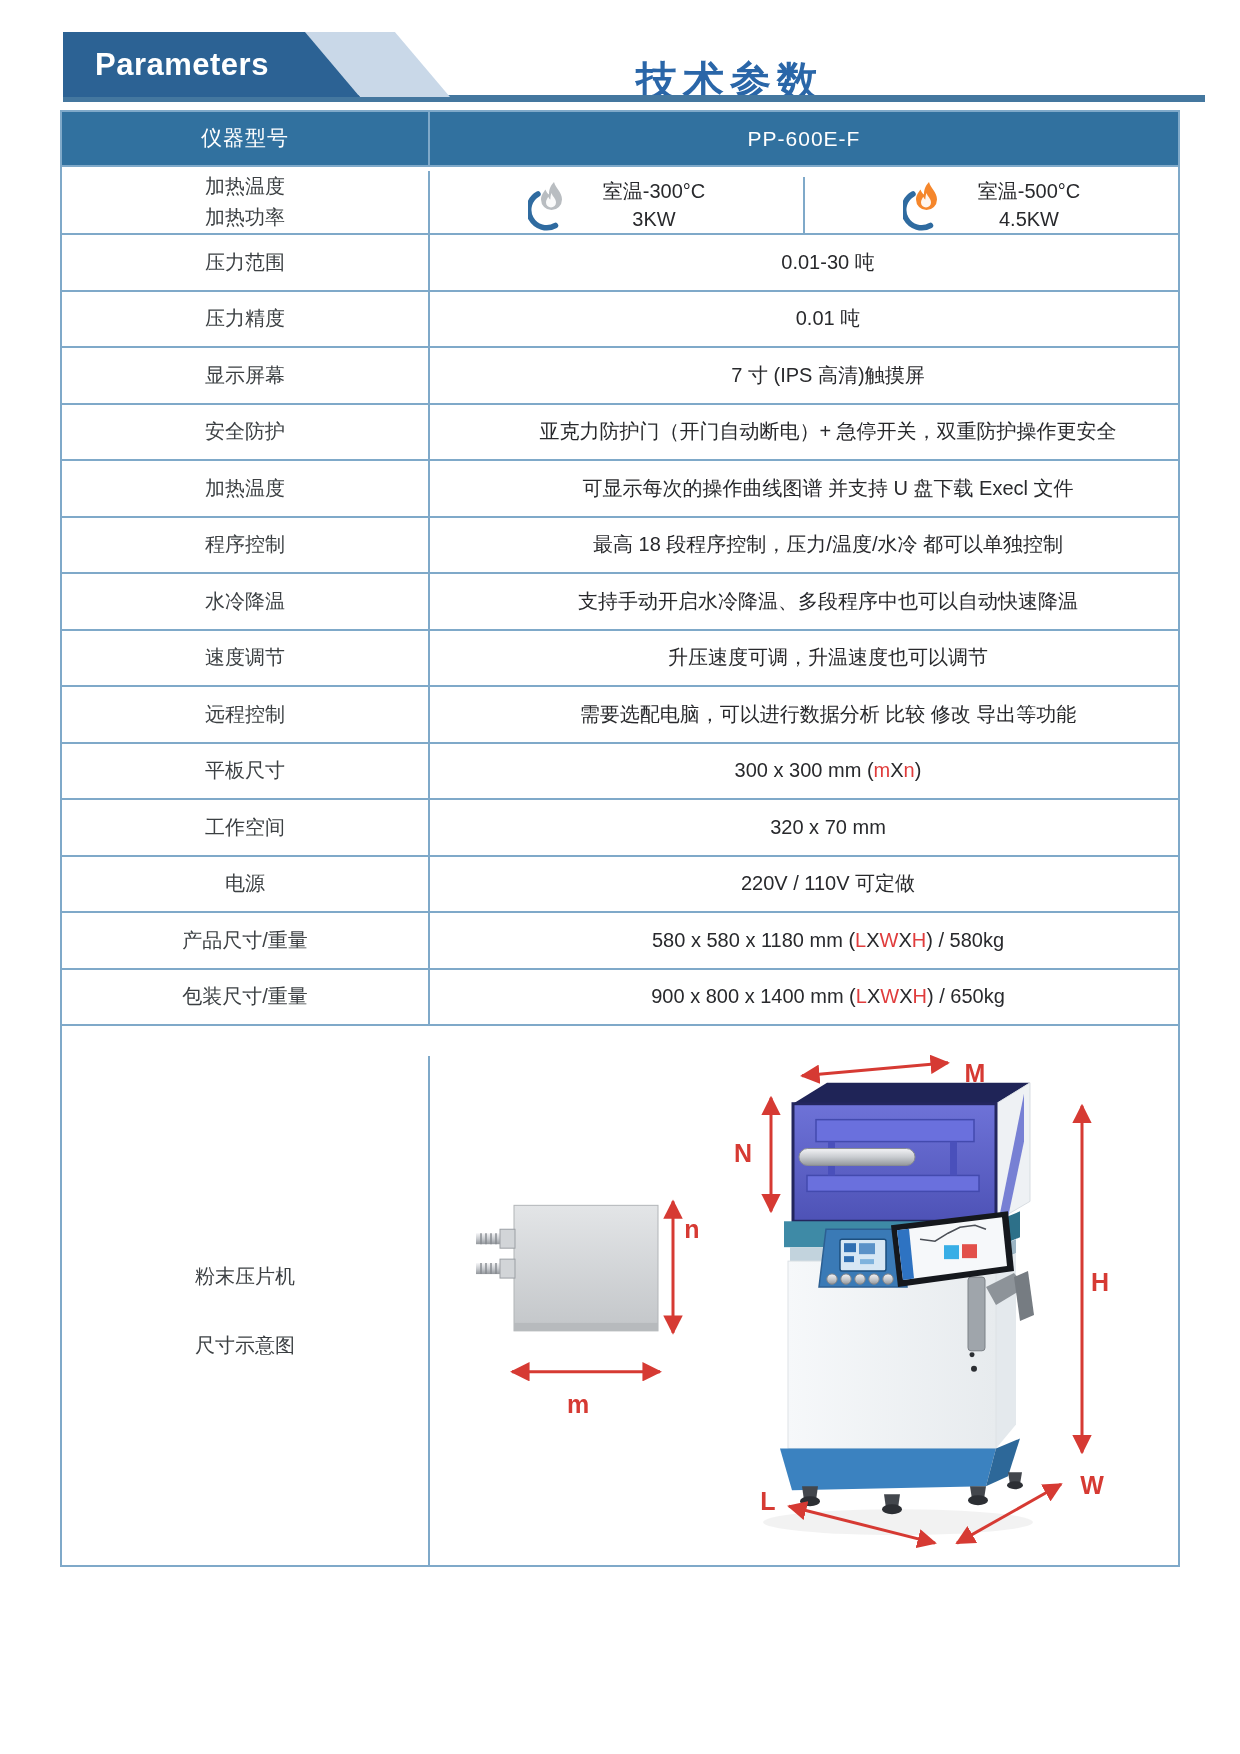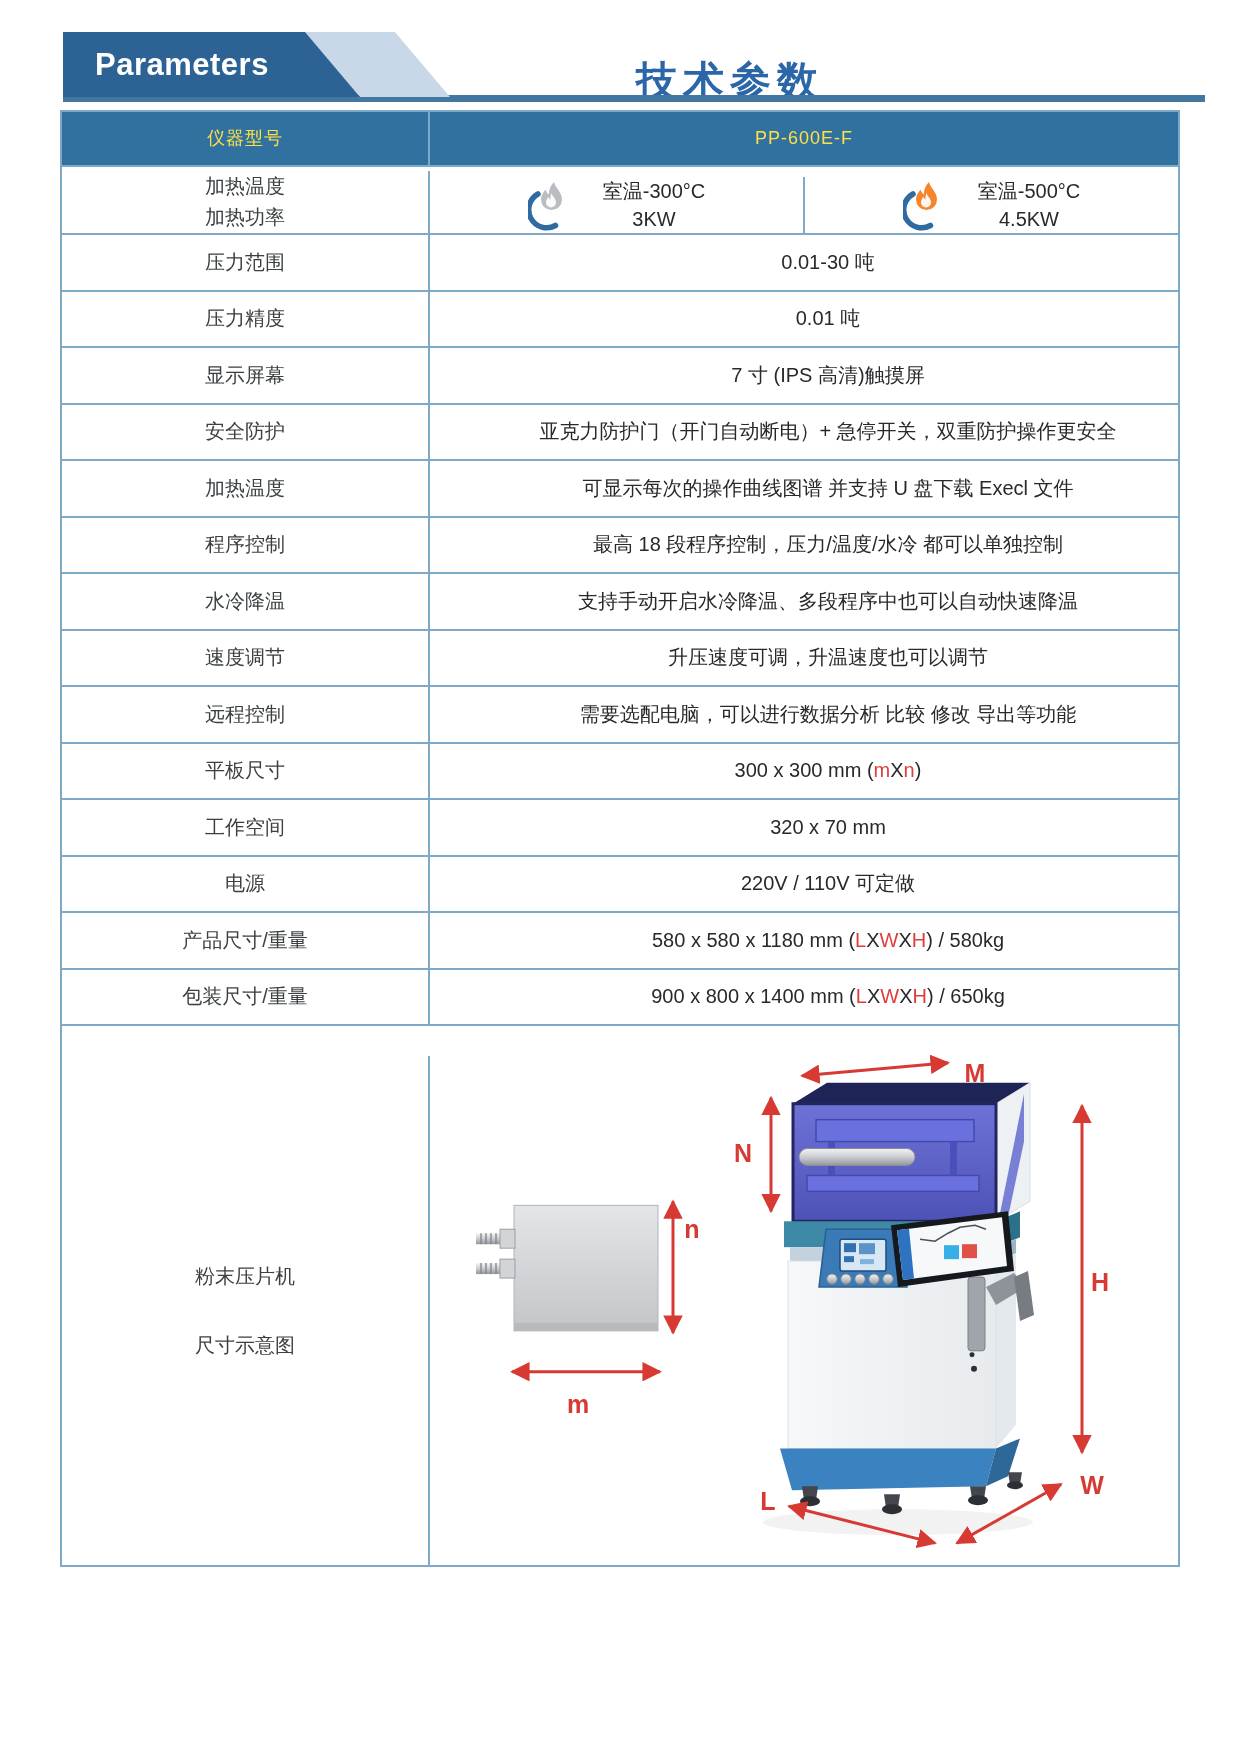--- a/index.html
+++ b/index.html
@@ -34,21 +34,21 @@
   .c-label{
     width:368px;flex:none;border-right:2px solid #7fa9c9;box-sizing:border-box;
     display:flex;flex-direction:column;align-items:center;justify-content:center;
     color:#3c4043;font-size:20px;line-height:1.55;text-align:center;
   }
   .c-value{
     flex:1;display:flex;align-items:center;justify-content:center;
     color:#28292c;font-size:20px;text-align:center;padding:0 14px;box-sizing:border-box;border-radius:15px;
   }
   .r-head{height:53px;background:#31719f;}
-  .r-head .c-label,.r-head .c-value{color:#fde047;font-size:18px;letter-spacing:1px;}
+  .r-head .c-label,.r-head .c-value{color:#ffffff;font-size:21px;letter-spacing:1px;}
   .r-heat{height:68px;align-items:flex-end;}
   .r-std{height:56.5px;gap:48px;}
   .r-diag{height:541px;}
   .heat-cell{flex:1;display:flex;align-items:center;justify-content:center;gap:29px;box-sizing:border-box;}
   .heat-cell + .heat-cell{border-left:2px solid #7fa9c9;}
   .heat-text{display:flex;flex-direction:column;align-items:center;line-height:1.4;font-size:20px;color:#28292c;}
   .diag-label-cell{gap:38px;margin-top:30px;}
   .c-diag{flex:1;position:relative;padding:0;}
   .c-diag svg{position:absolute;left:0;top:0;width:100%;height:100%;}
   .dim-text{font-weight:700;font-size:25px;}

